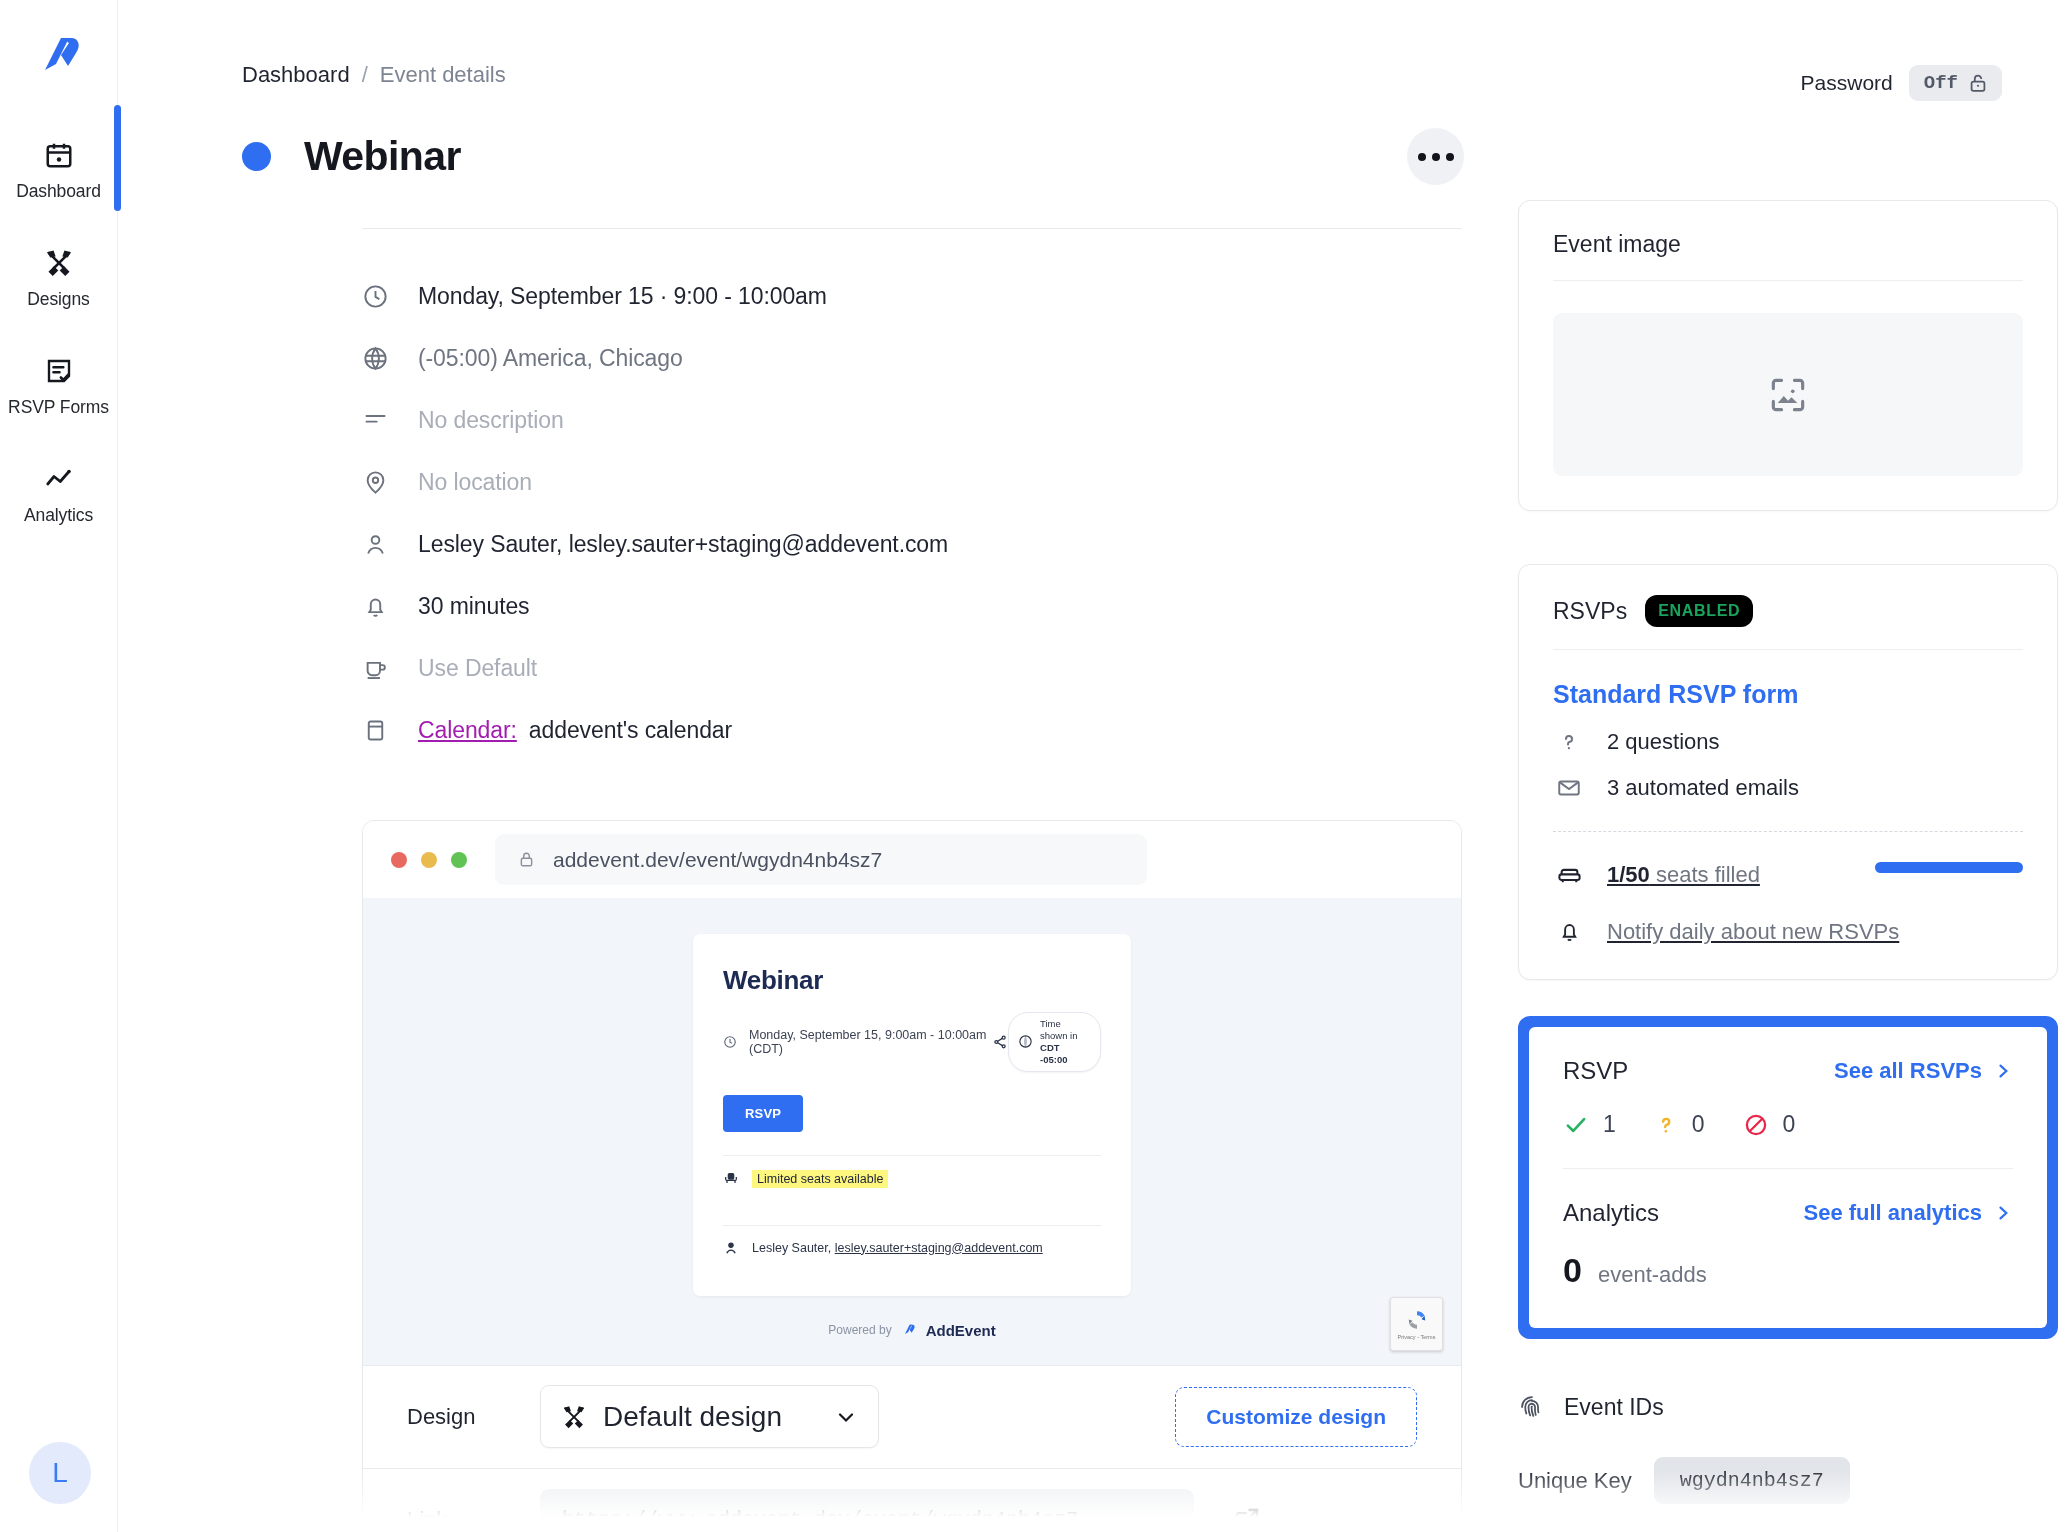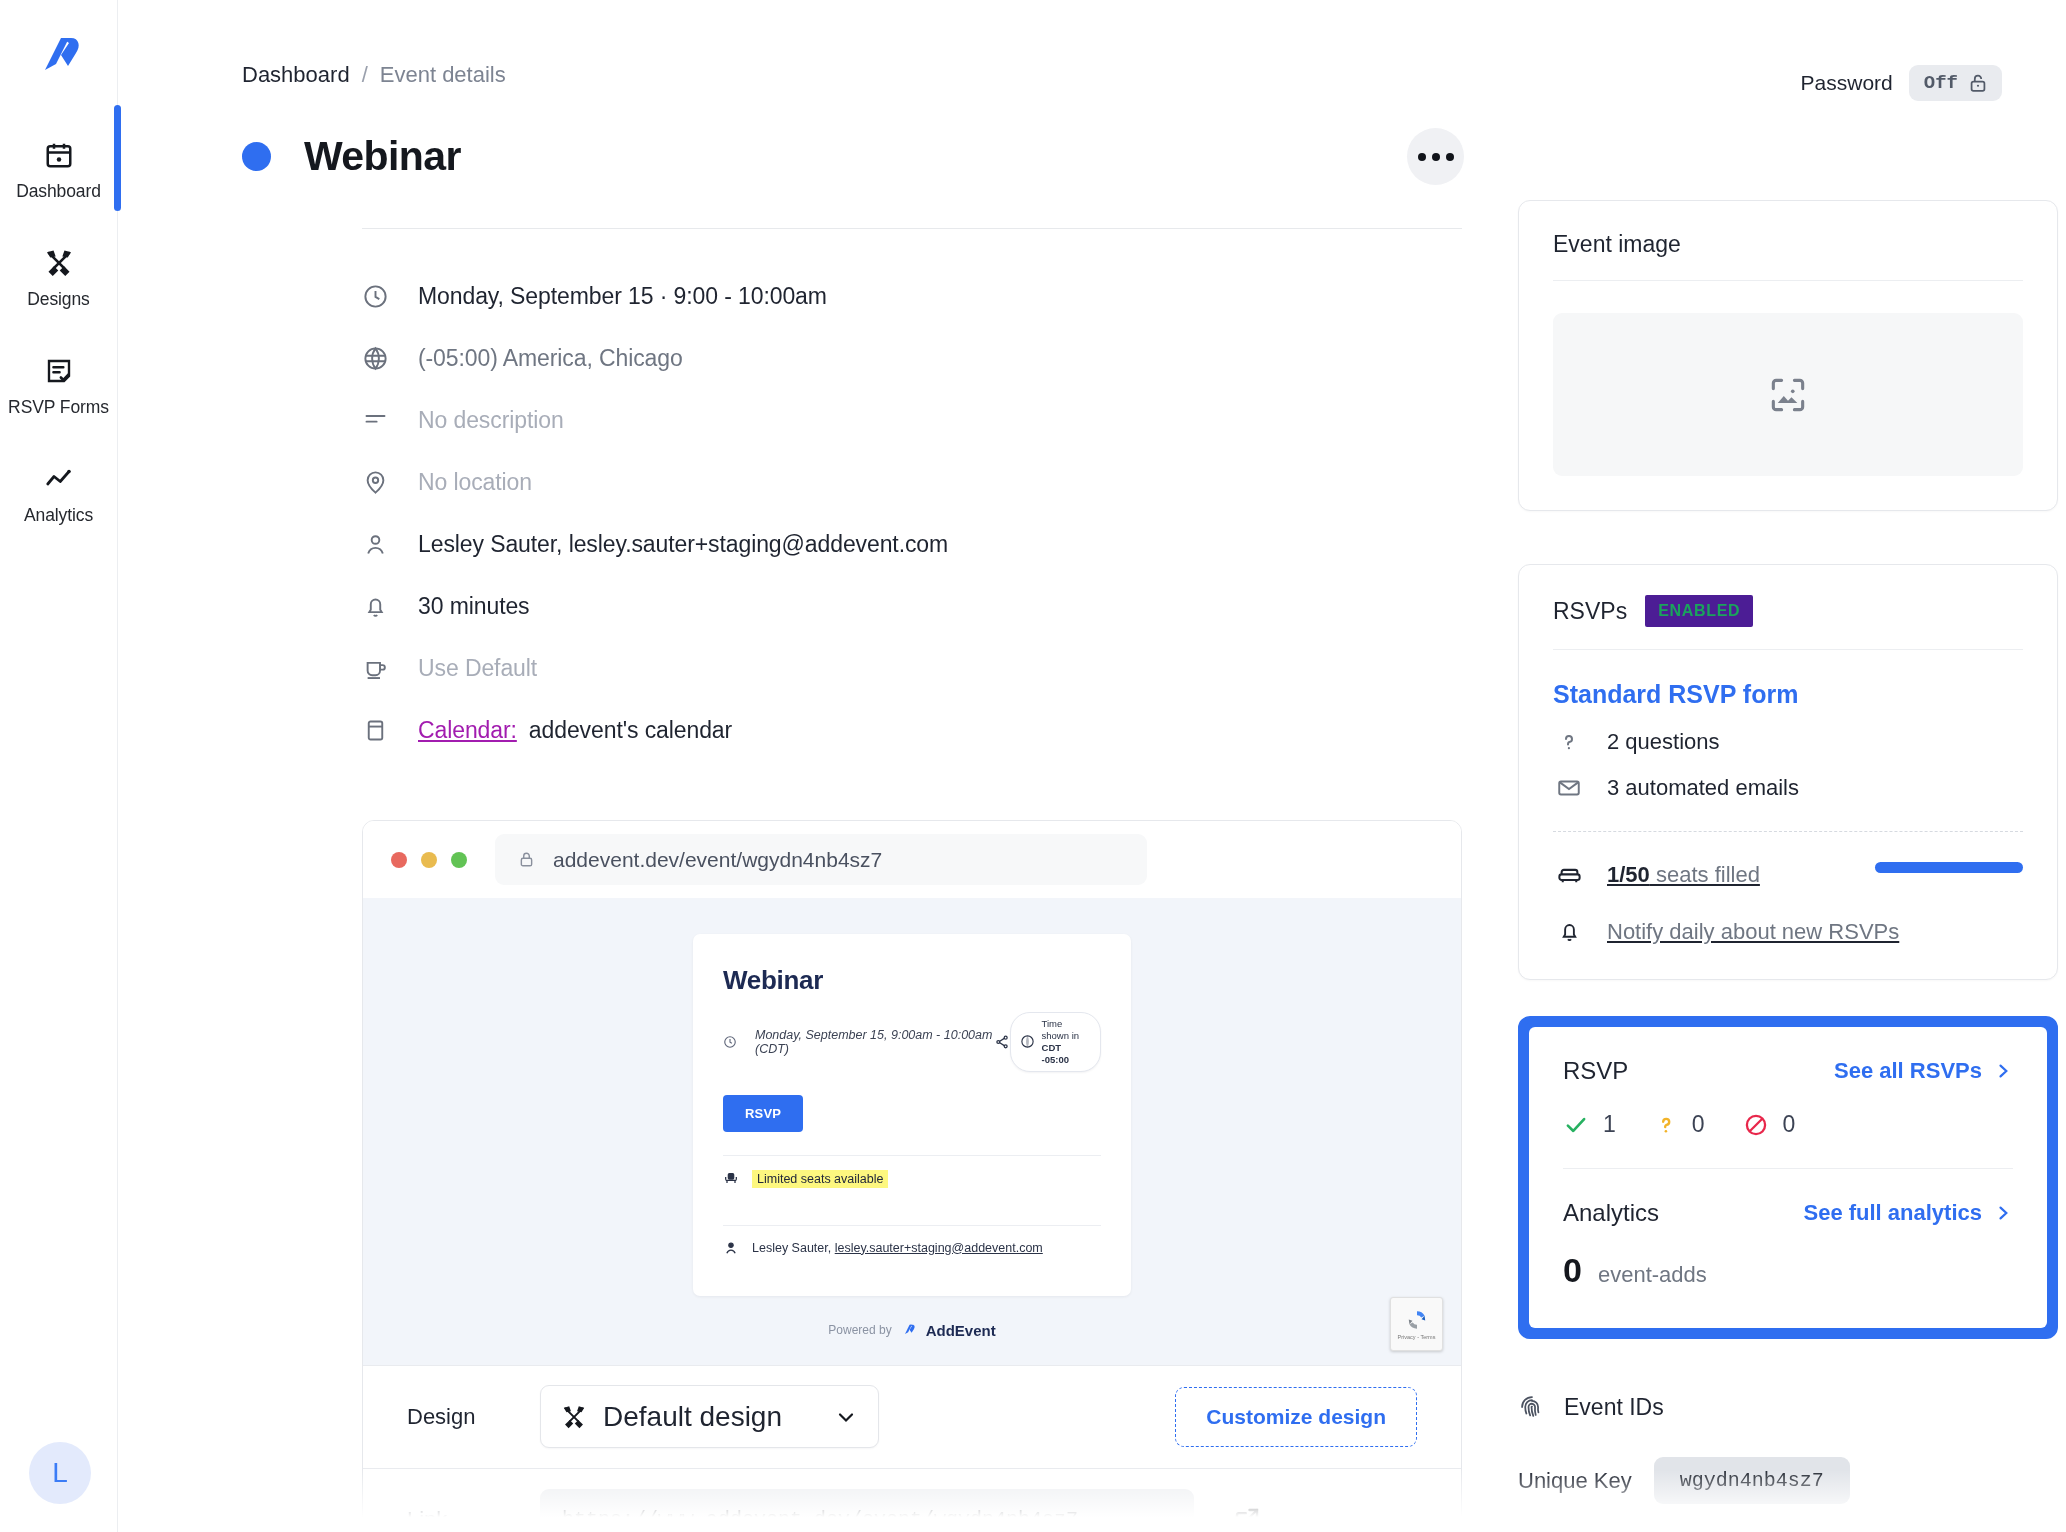--- a/index.html
+++ b/index.html
@@ -104,21 +104,21 @@
   }
   .url-text { font-size: 21px; color: #4a5160; }
   .br-body { background: #f2f5fa; padding: 36px 0 0 0; min-height: 322px; position: relative; }
 
   .ecard {
     width: 438px; margin: 0 auto; background: #fff; border-radius: 7px;
     padding: 31px 30px 26px 30px; box-shadow: 0 1px 3px rgba(16,24,40,.06);
   }
   .ec-title { font-size: 26px; font-weight: 700; color: #1d2a53; letter-spacing: -0.3px; }
   .ec-meta { margin-top: 16px; display: flex; align-items: center; }
-  .ec-meta-left { display: flex; align-items: center; gap: 18px; font-style: italic; }
+  .ec-meta-left { display: flex; align-items: center; gap: 12px; }
   .ec-meta-text { font-size: 12.5px; color: #3c4354; }
   .ec-share { margin-left: auto; display:flex; align-items:center; }
   .tz-pill {
     border: 1px solid #e4e7ee; border-radius: 20px; padding: 5px 12px 5px 9px;
     display: flex; align-items: center; gap: 7px; background: #fff;
     box-shadow: 0 1px 2px rgba(16,24,40,.05);
   }
   .tz-text { font-size: 9.5px; line-height: 1.25; color: #2b3347; }
   .tz-text b { font-weight: 700; }
   .rsvp-btn {
@@ -178,22 +178,22 @@
   .card-h { font-size: 23px; font-weight: 500; color: #1f2430; }
   .card-div { height: 1px; background: #eceef1; margin: 22px 0 0 0; }
   .img-drop {
     margin-top: 32px; height: 163px; background: #f6f7f8; border-radius: 9px;
     display: flex; align-items: center; justify-content: center;
   }
 
   .card2 { margin-top: 53px; }
   .rsvps-head { display: flex; align-items: center; gap: 18px; }
   .badge-en {
-    background: #4c1d95; color: #1aa35c; font-size: 16px; font-weight: 700;
-    letter-spacing: .7px; padding: 7px 13px; border-radius: 2px;
+    background: #000000; color: #1aa35c; font-size: 16px; font-weight: 700;
+    letter-spacing: .7px; padding: 7px 13px; border-radius: 12px;
   }
   .form-link { margin-top: 30px; font-size: 25px; font-weight: 700; color: #2f6ef0; cursor: pointer; }
   .mini-row { display: flex; align-items: center; gap: 22px; margin-top: 20px; }
   .mini-ic { width: 32px; flex: 0 0 32px; display: flex; align-items: center; justify-content: center; }
   .mini-tx { font-size: 22px; color: #1f2430; }
   .dash-div { margin: 30px 0 0 0; border-top: 1px dashed #d6dae0; }
   .seat-row { display: flex; align-items: flex-start; gap: 22px; margin-top: 30px; text-decoration: underline; }
   .seat-tx { font-size: 22px; color: #6f7682; }
   .seat-tx b { color: #1f2430; font-weight: 700; }
   .progress { margin-left: auto; width: 148px; height: 11px; border-radius: 6px; background: #2f6ef0; }

